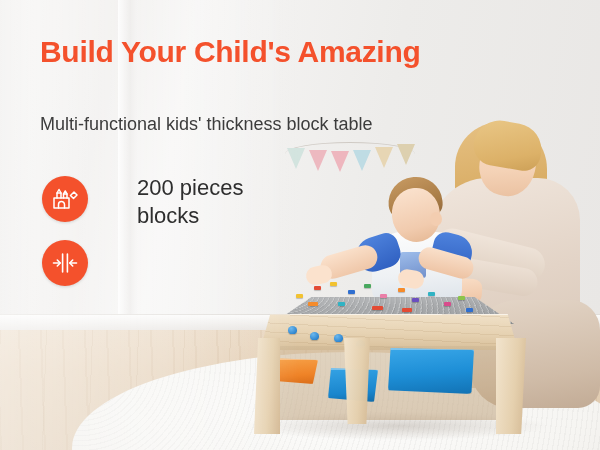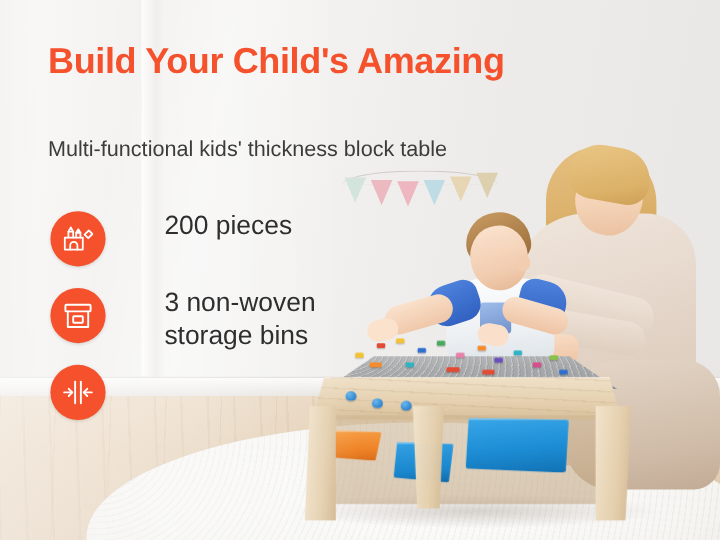--- a/index.html
+++ b/index.html
@@ -429,36 +429,24 @@
             <path d="M6.5 21 L6.5 17.5 a3 3 0 0 1 6 0 L12.5 21"></path>
             <path d="M5 11 L5 6 L9 6 L9 11"></path>
             <path d="M5 6 L7 2.5 L9 6"></path>
             <path d="M11.5 11 L11.5 7 L15 7 L15 11"></path>
             <path d="M11.5 7 L13.25 4 L15 7"></path>
             <path d="M18.5 8.5 L22 5 L25 8 L21.5 11.5 Z"></path>
           </svg>
         </div>
         <div class="f-text">
           <span class="f-line">200 pieces</span>
+          <span class="f-line">blocks</span>
         </div>
       </div>
 
-      <div class="feature">
-        <div class="f-icon">
-          <svg width="24" height="23" viewBox="0 0 24 23" fill="none" stroke="#ffffff" stroke-width="1.6" stroke-linejoin="round" stroke-linecap="round">
-            <rect x="1.5" y="2" width="21" height="5.5" rx="0.8"></rect>
-            <path d="M3.5 7.5 L3.5 20.5 L20.5 20.5 L20.5 7.5"></path>
-            <rect x="8" y="11.5" width="8" height="5.5" rx="0.6"></rect>
-          </svg>
-        </div>
-        <div class="f-text">
-          <span class="f-line">3 non-woven</span>
-          <span class="f-line">storage bins</span>
-        </div>
-      </div>
 
       <div class="feature">
         <div class="f-icon">
           <svg width="26" height="22" viewBox="0 0 26 22" fill="none" stroke="#ffffff" stroke-width="1.6" stroke-linecap="round" stroke-linejoin="round">
             <path d="M10.6 2 L10.6 20"></path>
             <path d="M15.4 2 L15.4 20"></path>
             <path d="M1.5 11 L8 11"></path>
             <path d="M5.3 8 L8.2 11 L5.3 14"></path>
             <path d="M24.5 11 L18 11"></path>
             <path d="M20.7 8 L17.8 11 L20.7 14"></path>

